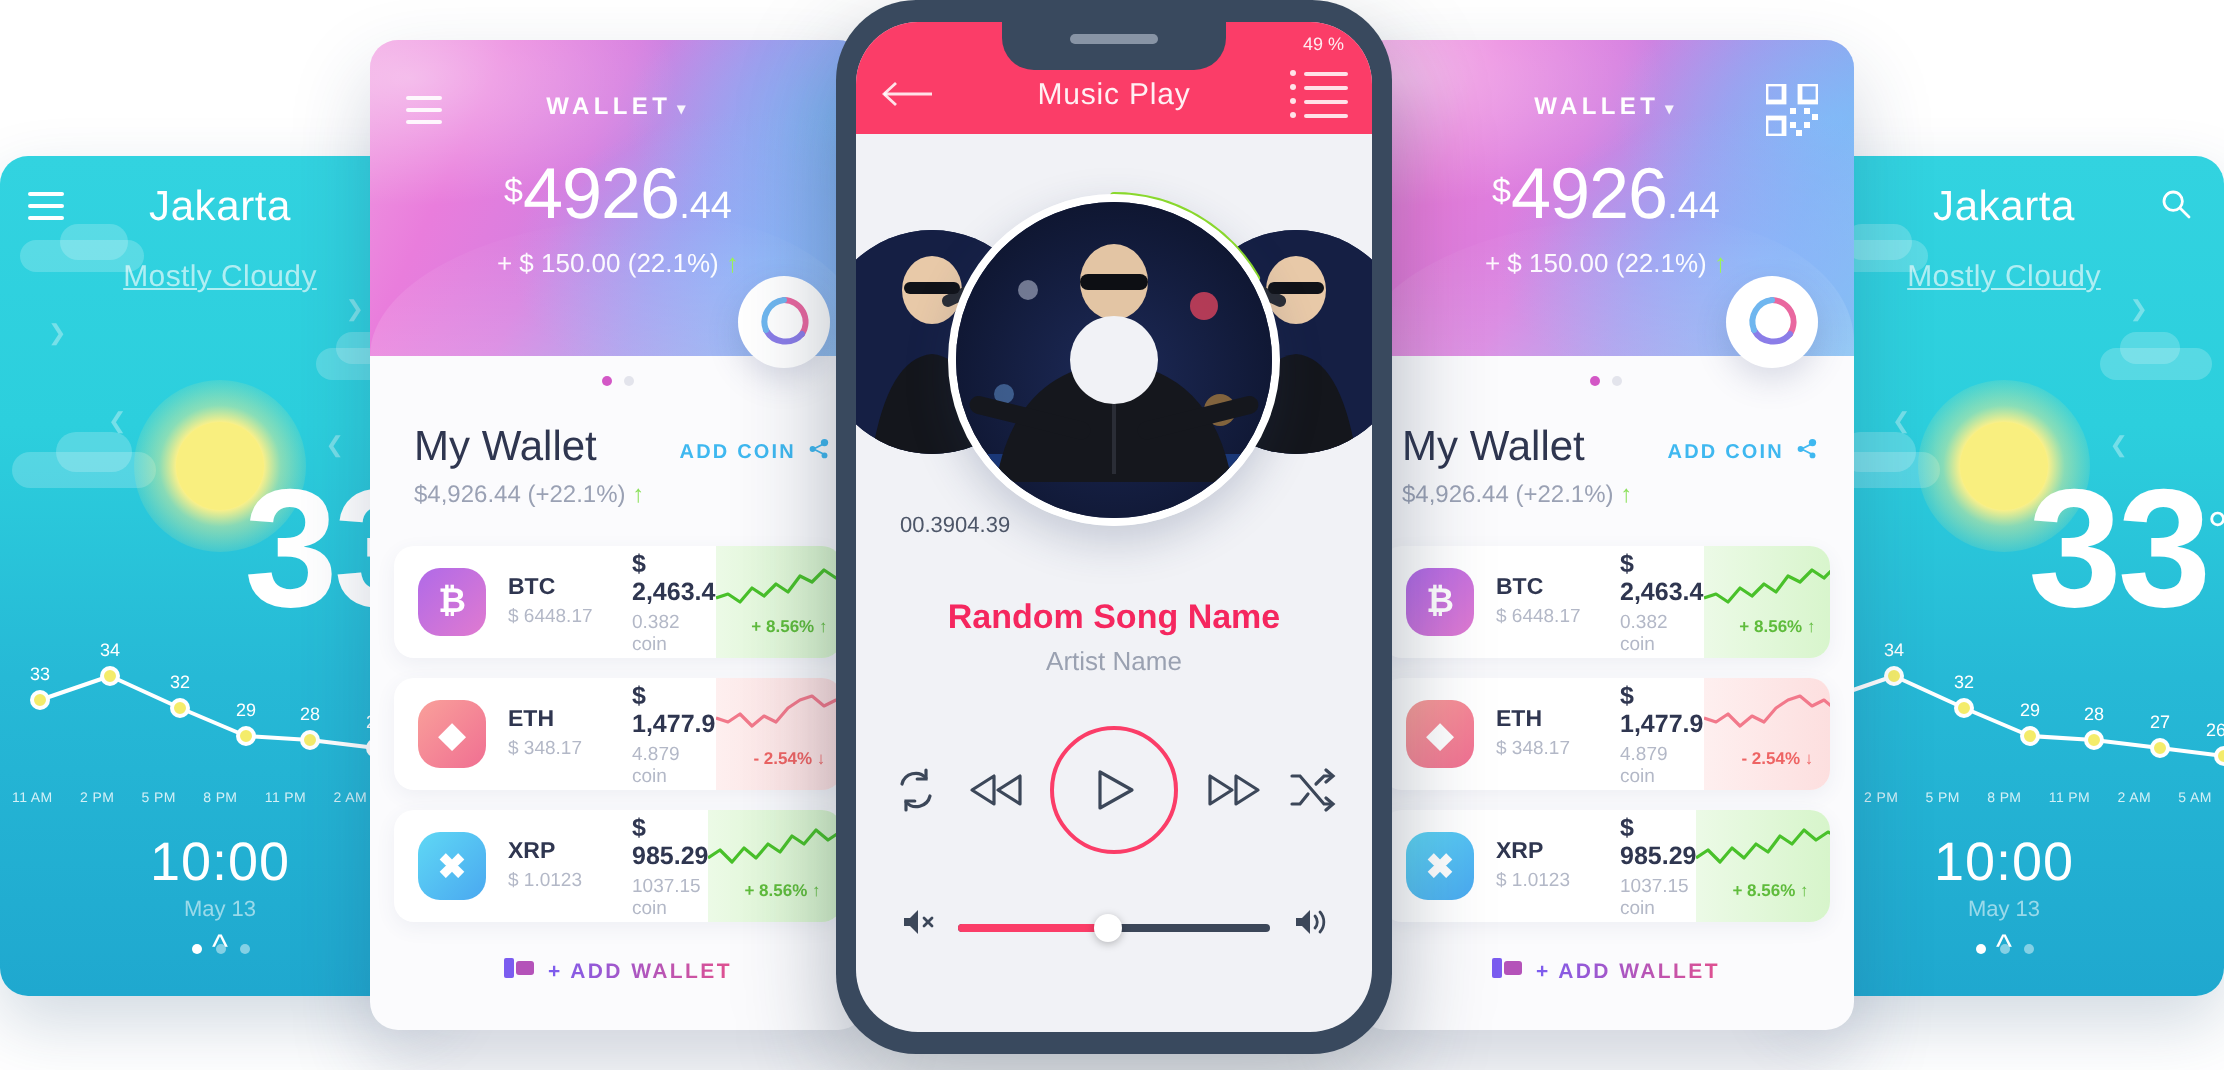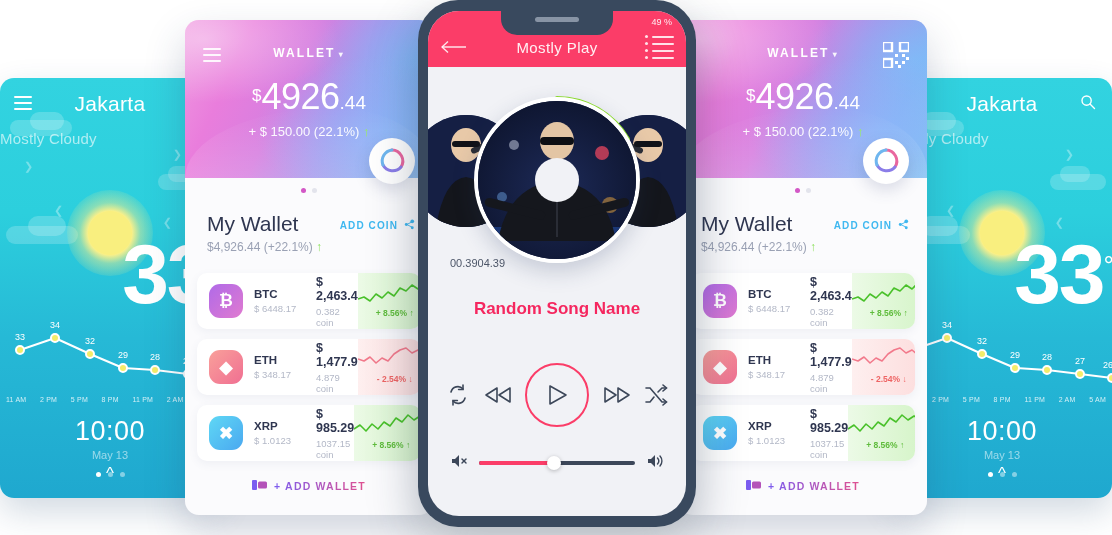--- a/index.html
+++ b/index.html
@@ -33,22 +33,22 @@
   .w-ico.menu { left: 14px; }
   .w-ico.menu i {
     display: block; height: 2px; background: #fff;
     border-radius: 2px; margin-bottom: 4px;
   }
   .w-ico.menu i:nth-child(1) { width: 18px; }
   .w-ico.menu i:nth-child(2) { width: 18px; }
   .w-ico.menu i:nth-child(3) { width: 18px; }
   .w-ico.search { right: 12px; top: 16px; }
   .w-cond {
-    color: rgba(255,255,255,.62);
-    font-size: 15px; margin-top: 4px; letter-spacing: .2px;
+    text-align: center; color: rgba(255,255,255,.62);
+    font-size: 15px; margin-top: 4px; letter-spacing: .2px; text-decoration: underline;
   }
   .w-sun {
     position: absolute; left: 50%; top: 112px; transform: translateX(-50%);
     width: 86px; height: 86px; border-radius: 50%;
     background: radial-gradient(circle, #faf08a 0%, #faf08a 36%, rgba(250,240,138,.45) 50%, rgba(250,240,138,.16) 68%, rgba(250,240,138,0) 78%);
   }
   .w-sun::after {
     content:""; position:absolute; left:50%; top:50%;
     transform: translate(-50%,-50%);
     width: 44px; height: 44px; border-radius: 50%;
@@ -728,21 +728,21 @@
         <div class="notch">
             <div class="spk"></div>
           </div>
         <div class="status-pct">49 %</div>
         <div class="m-back">
           <svg width="26" height="14" viewBox="0 0 26 14">
             <line x1="1" y1="7" x2="25" y2="7" stroke="rgba(255,255,255,.85)" stroke-width="1.4"></line>
             <polyline points="7,1.5 1,7 7,12.5" fill="none" stroke="rgba(255,255,255,.85)" stroke-width="1.4"></polyline>
           </svg>
         </div>
-        <div class="m-title">Mostly Play</div>
+        <div class="m-title">Music Play</div>
         <div class="m-list">
           <div class="ln">
               <i></i>
               <b></b>
             </div>
           <div class="ln">
               <i></i>
               <b></b>
             </div>
           <div class="ln">
@@ -804,20 +804,21 @@
           <div class="hub"></div>
         </div>
       </div>
 
       <div class="m-times">
         <span>00.39</span>
         <span>04.39</span>
       </div>
 
       <div class="m-song">Random Song Name</div>
+      <div class="m-artist">Artist Name</div>
 
       <div class="m-ctrls">
         <div class="ctrl">
           <svg width="24" height="24" viewBox="0 0 24 24">
             <path d="M5 9 a7 7 0 0 1 12 -3" fill="none" stroke="#3c4759" stroke-width="1.6" stroke-linecap="round"></path>
             <polyline points="17,2 17,6.5 12.6,6.5" fill="none" stroke="#3c4759" stroke-width="1.6" stroke-linecap="round"></polyline>
             <path d="M19 15 a7 7 0 0 1 -12 3" fill="none" stroke="#3c4759" stroke-width="1.6" stroke-linecap="round"></path>
             <polyline points="7,22 7,17.5 11.4,17.5" fill="none" stroke="#3c4759" stroke-width="1.6" stroke-linecap="round"></polyline>
           </svg>
         </div>

